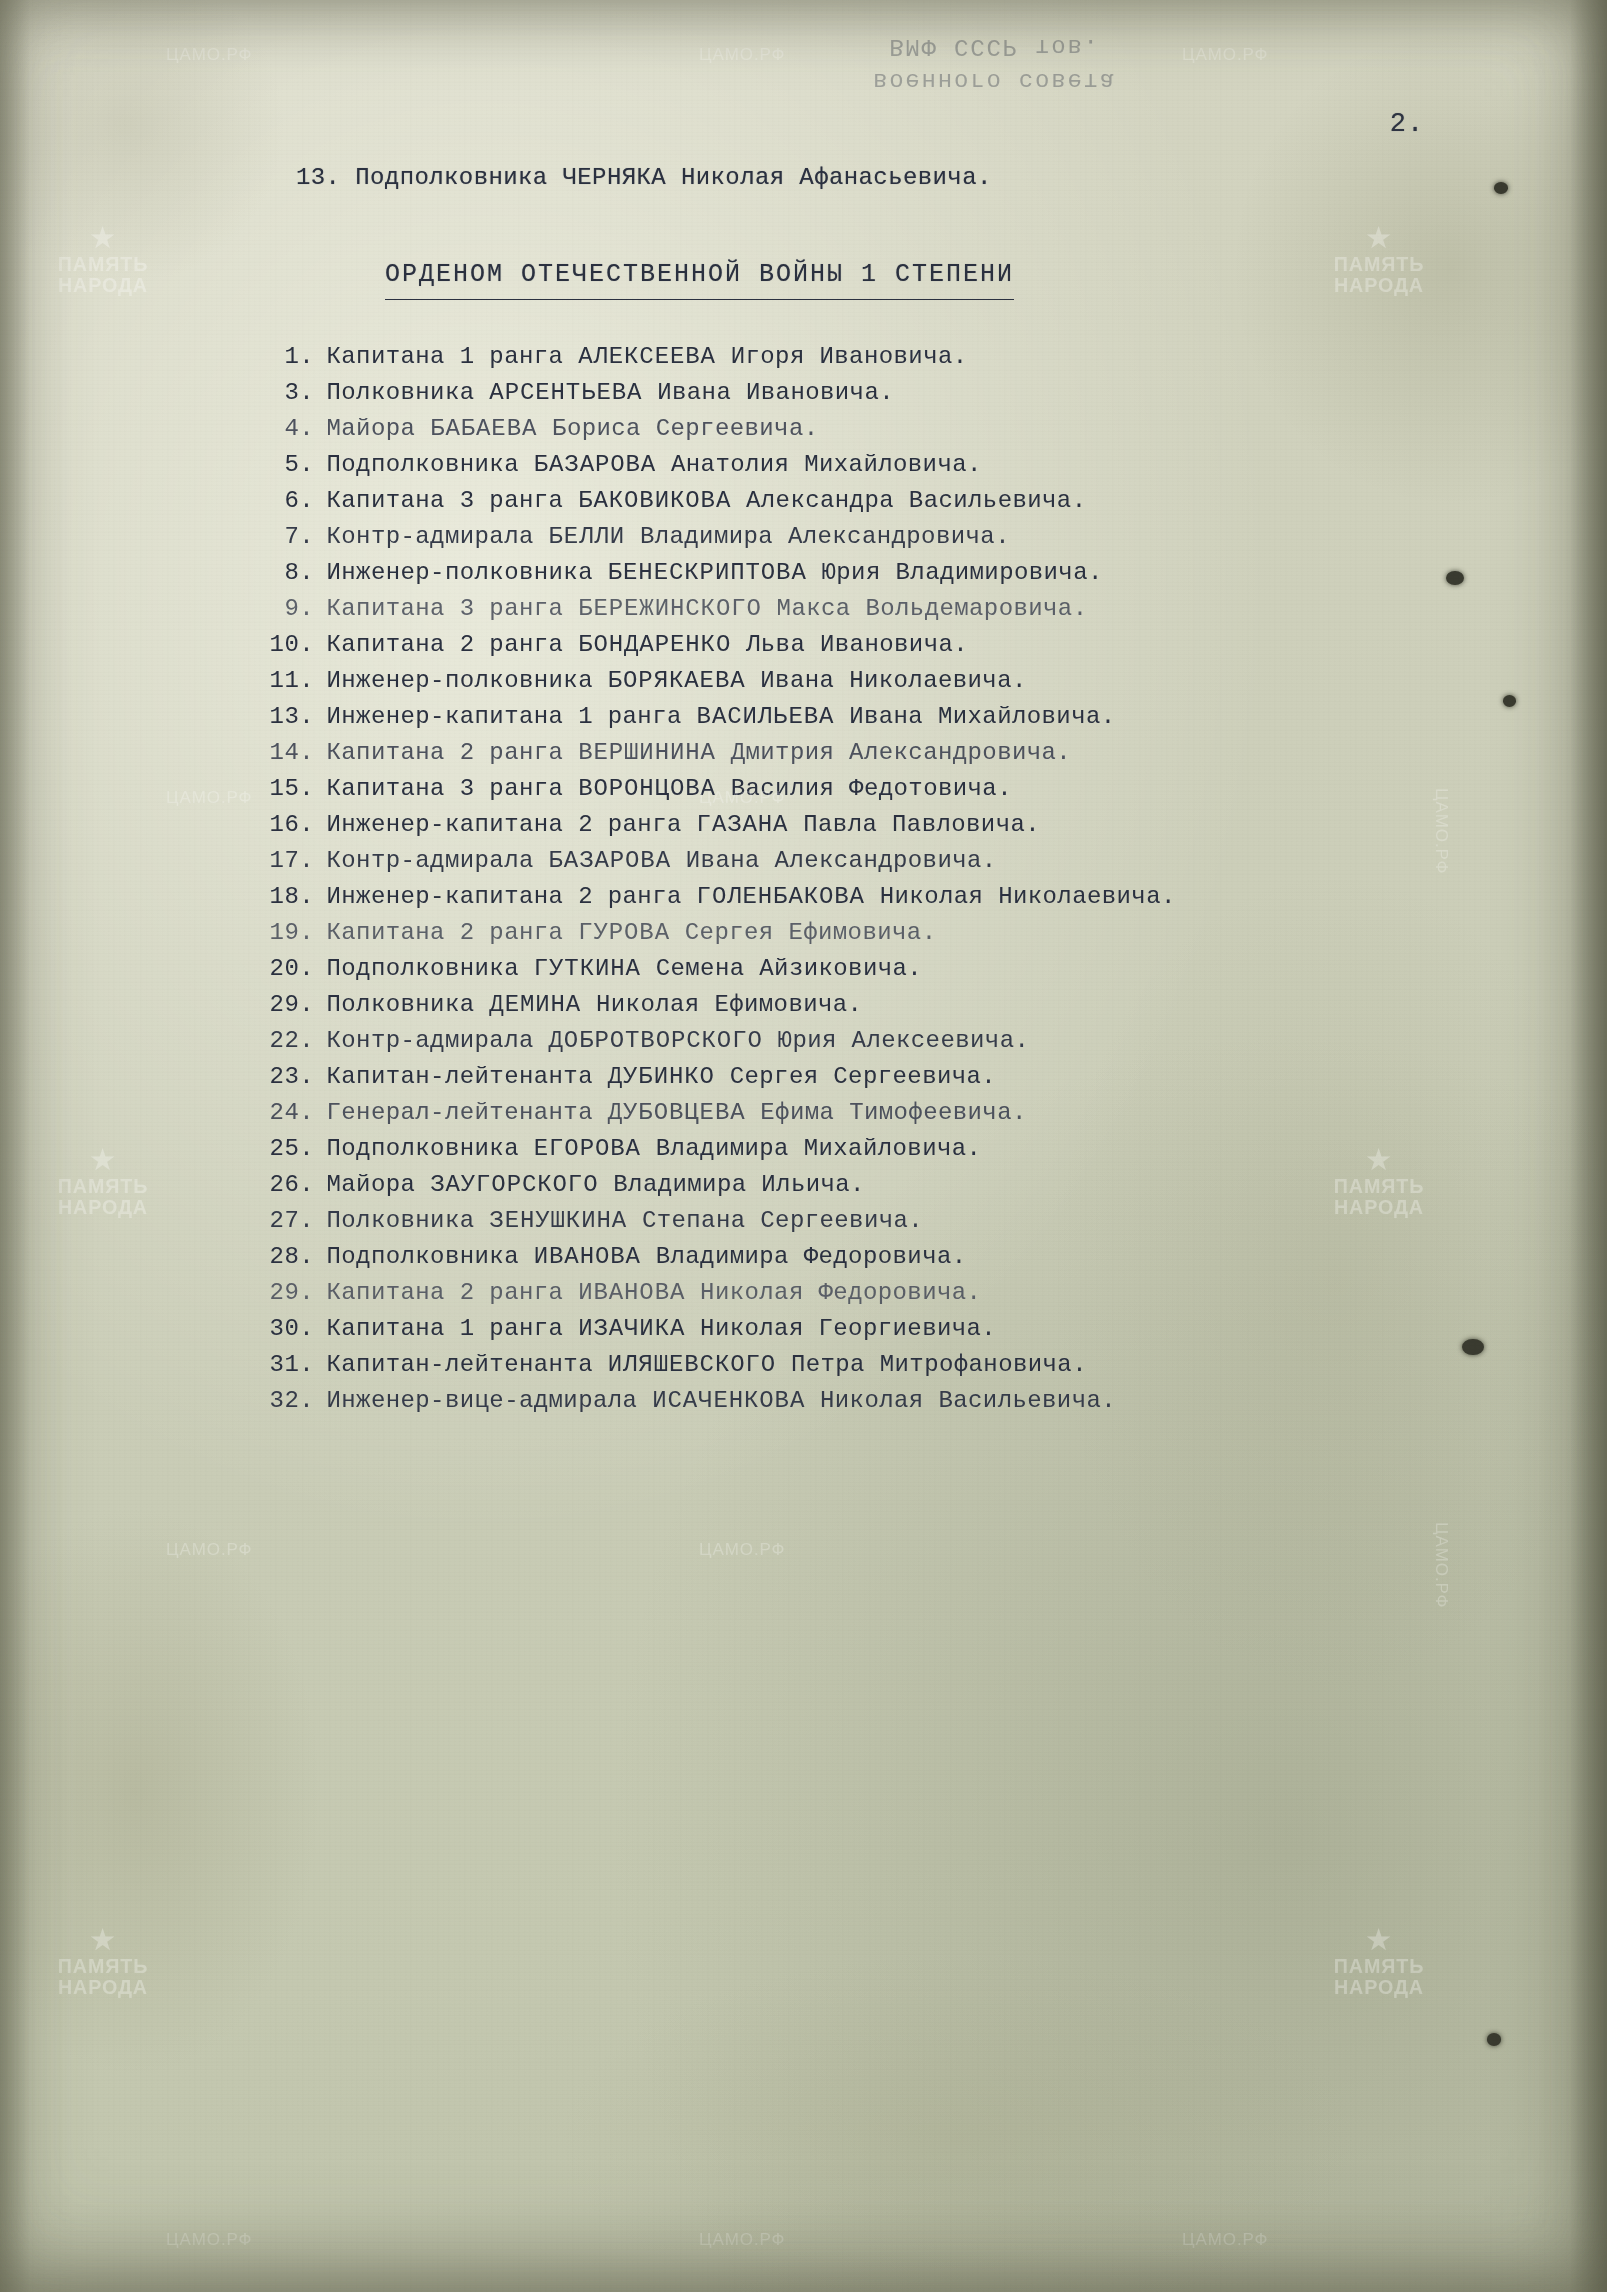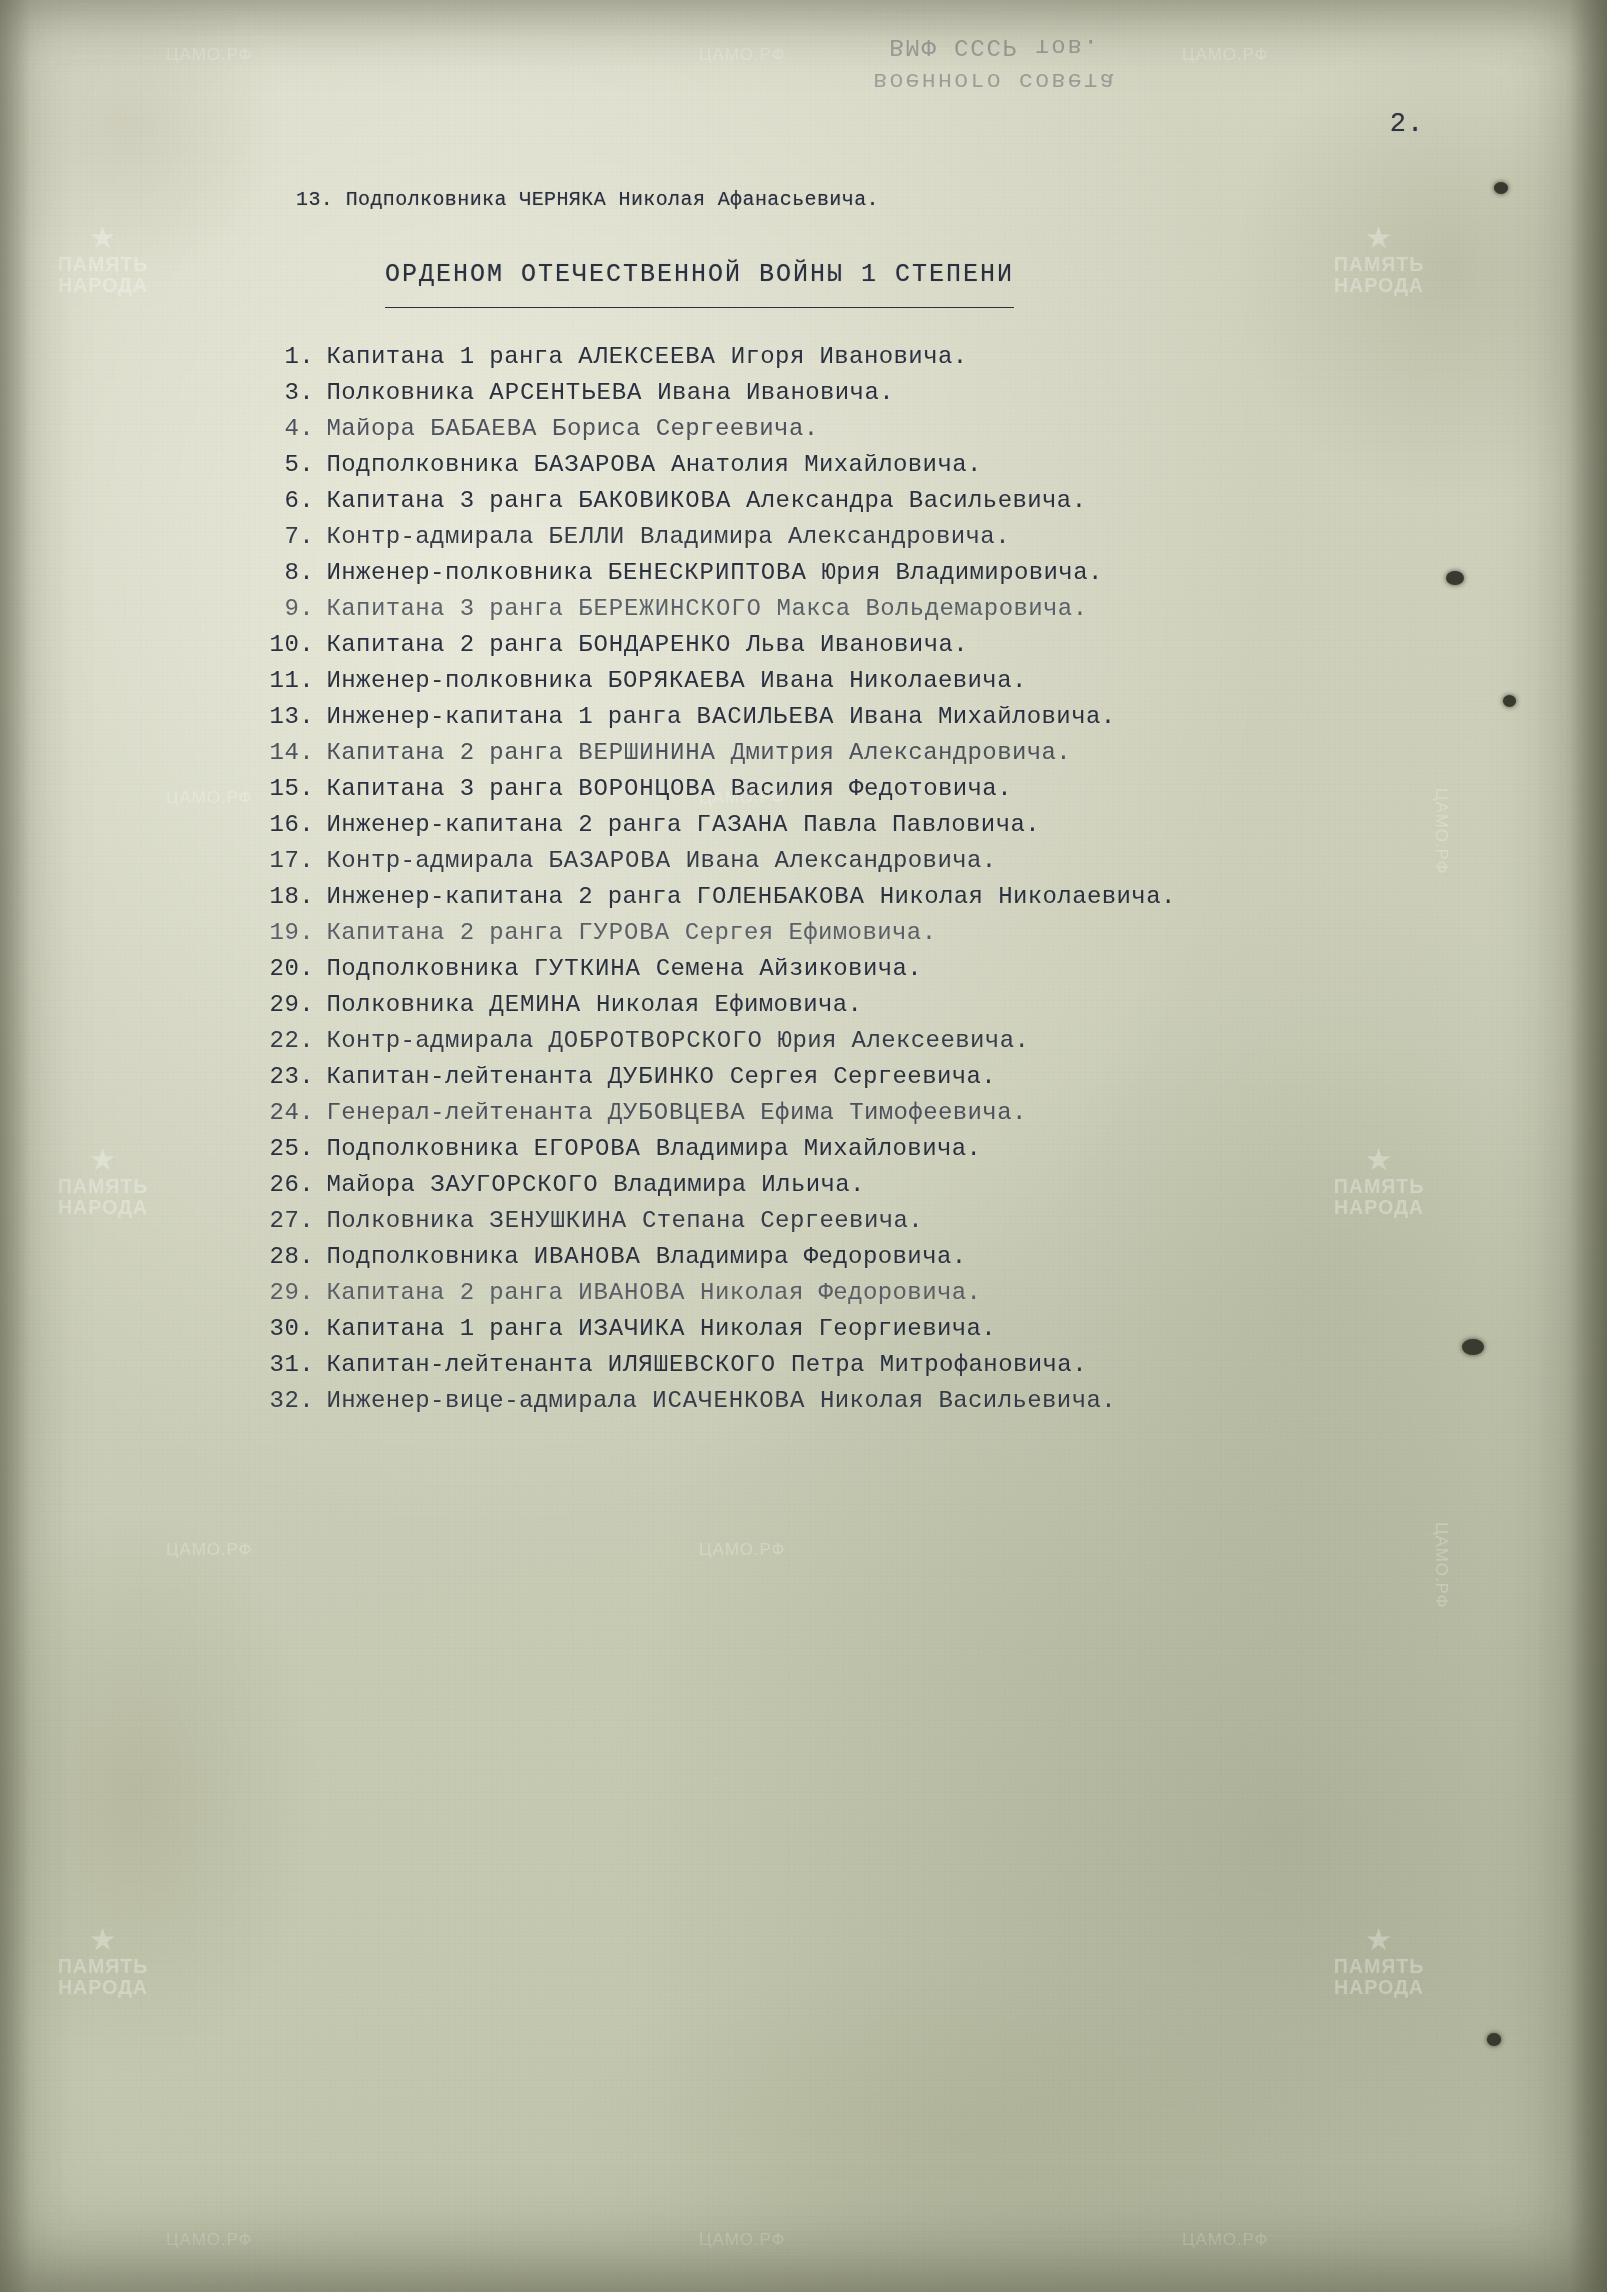--- a/index.html
+++ b/index.html
@@ -110,32 +110,32 @@
     right: 184px;
     top: 109px;
     font-size: 27px;
     color: #2e3442;
     letter-spacing: 0.9px;
   }
 
   #first-line {
     position: absolute;
     left: 296px;
-    top: 188px;
-    font-size: 20px;
+    top: 164px;
+    font-size: 24px;
   }
 
   #award-title {
     position: absolute;
     left: 385px;
     top: 260px;
     font-size: 25px;
     letter-spacing: 2px;
     border-bottom: 1.8px solid #2b3140;
-    padding-bottom: 18px;
+    padding-bottom: 10px;
   }
 
   #list {
     position: absolute;
     left: 258px;
     top: 339px;
     width: 1236px;
   }
   .list-row {
     position: relative;

